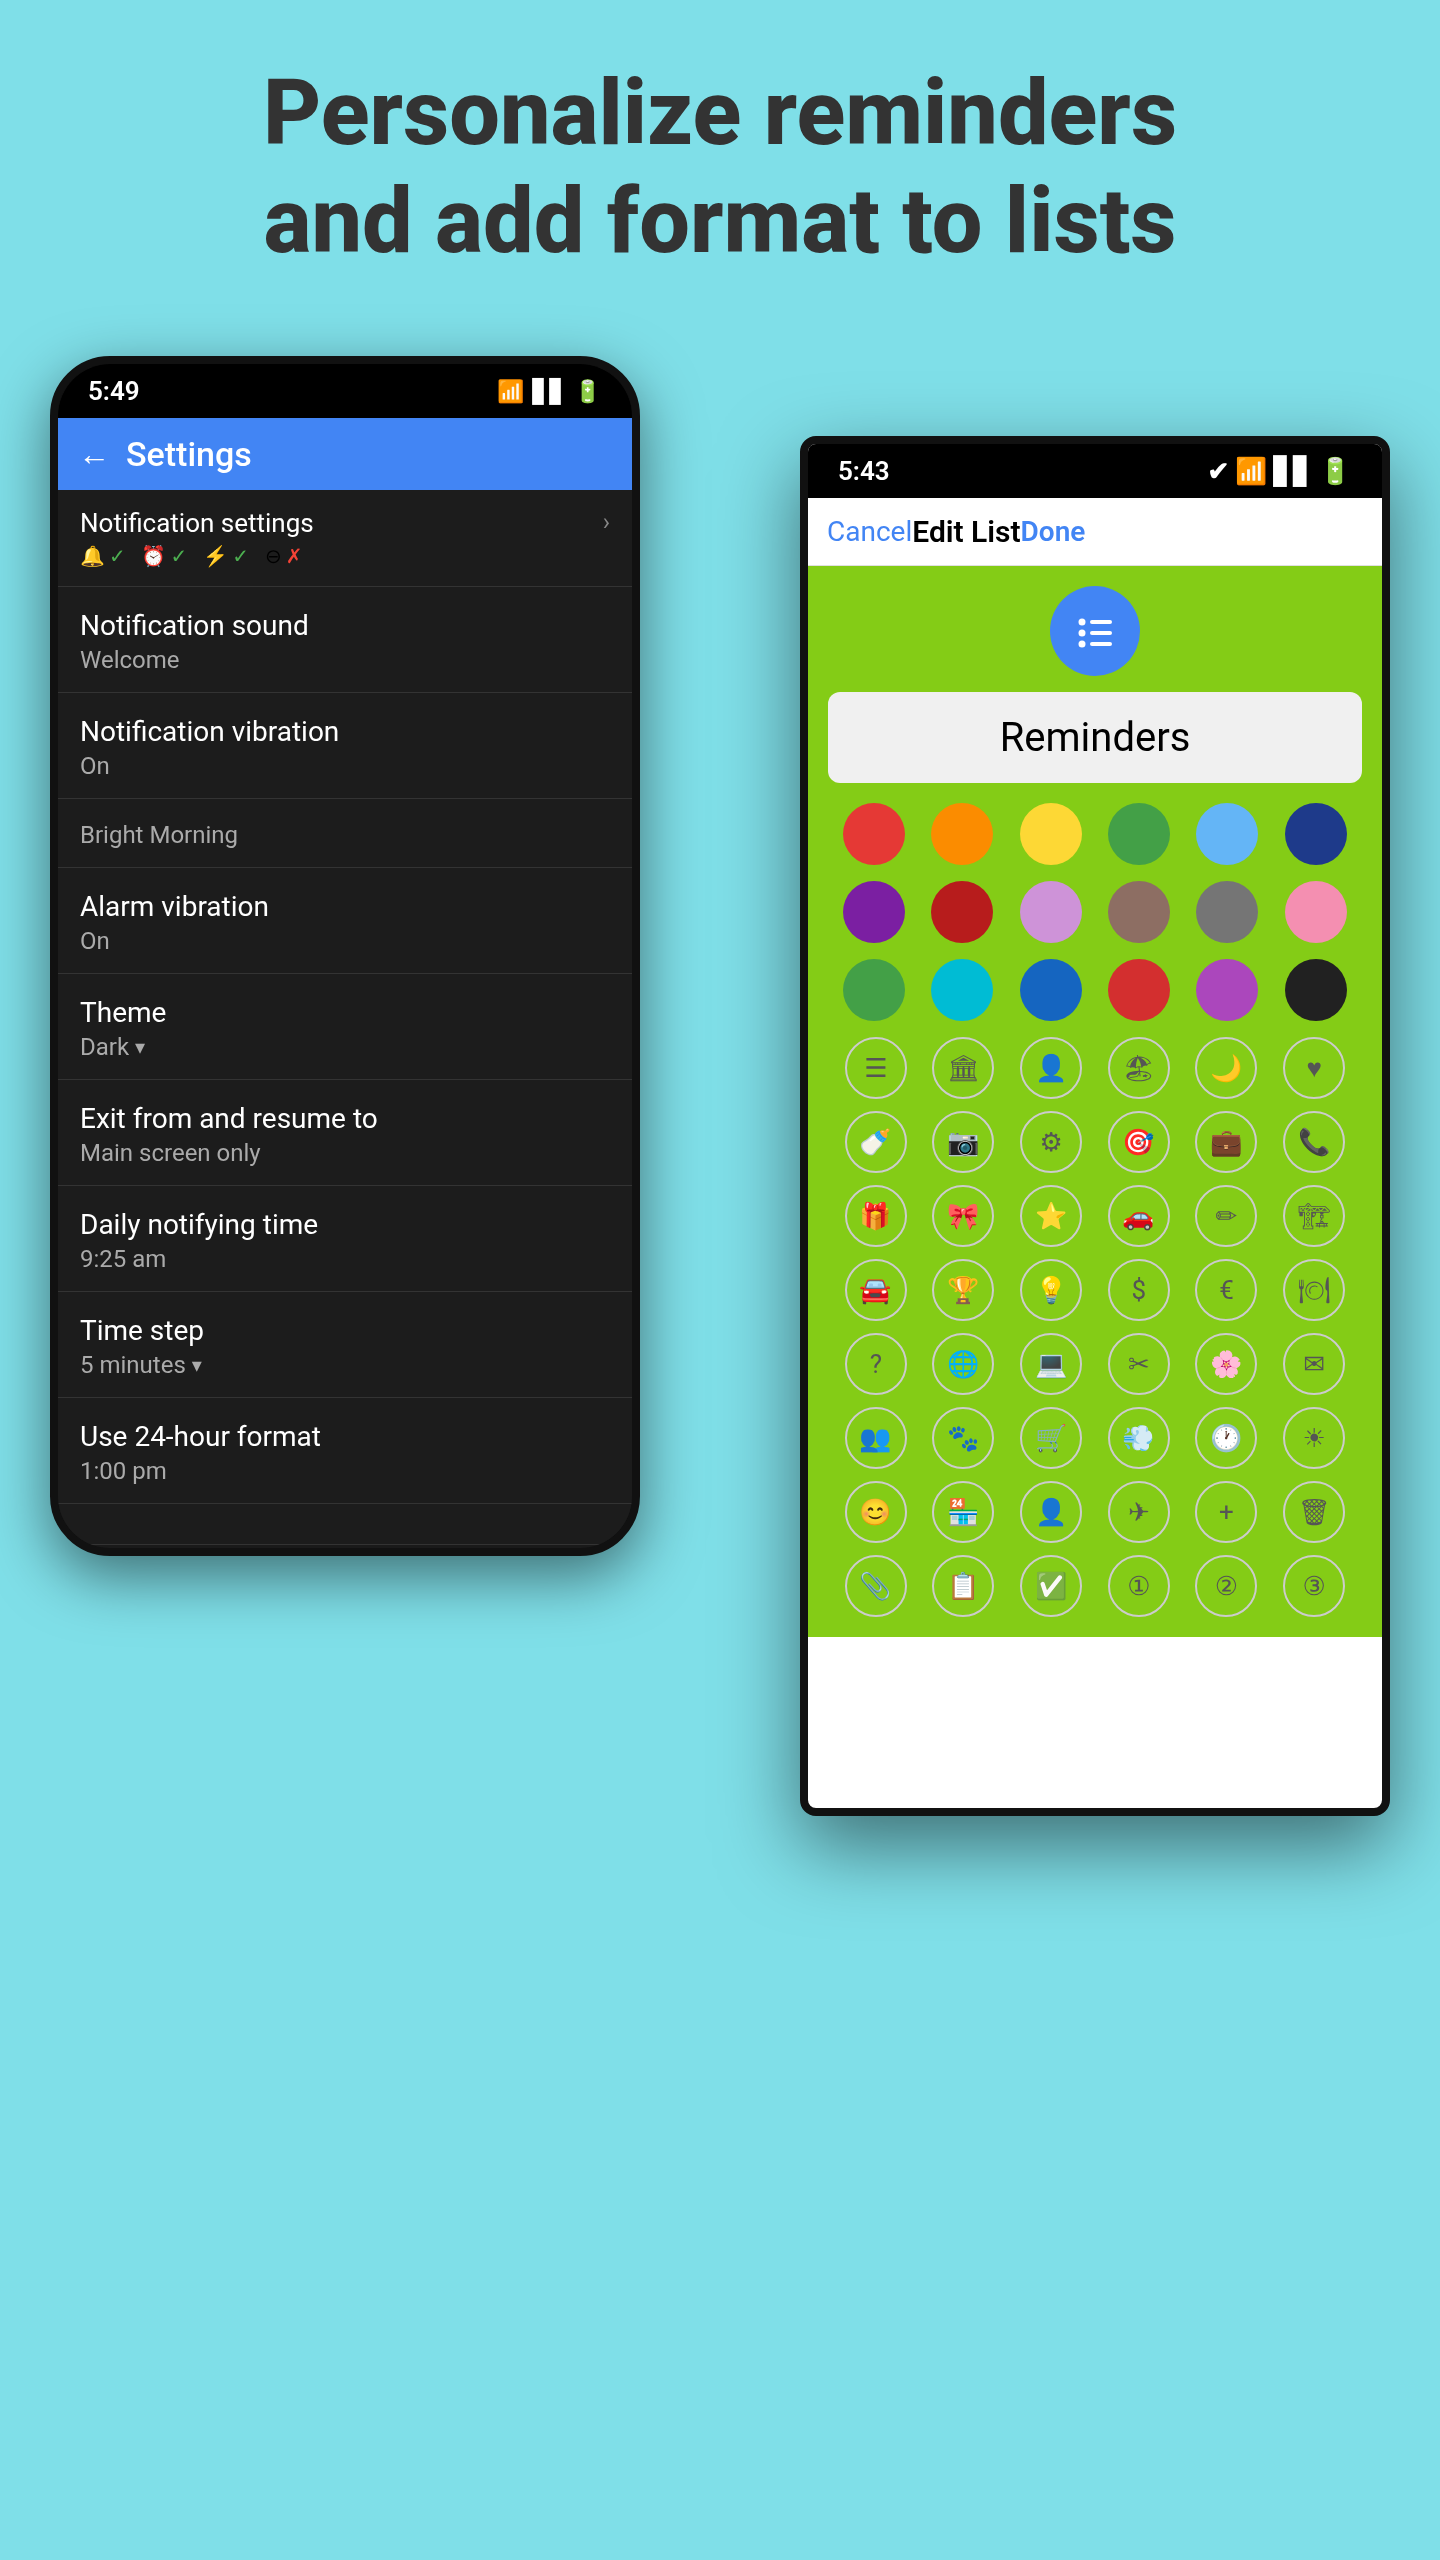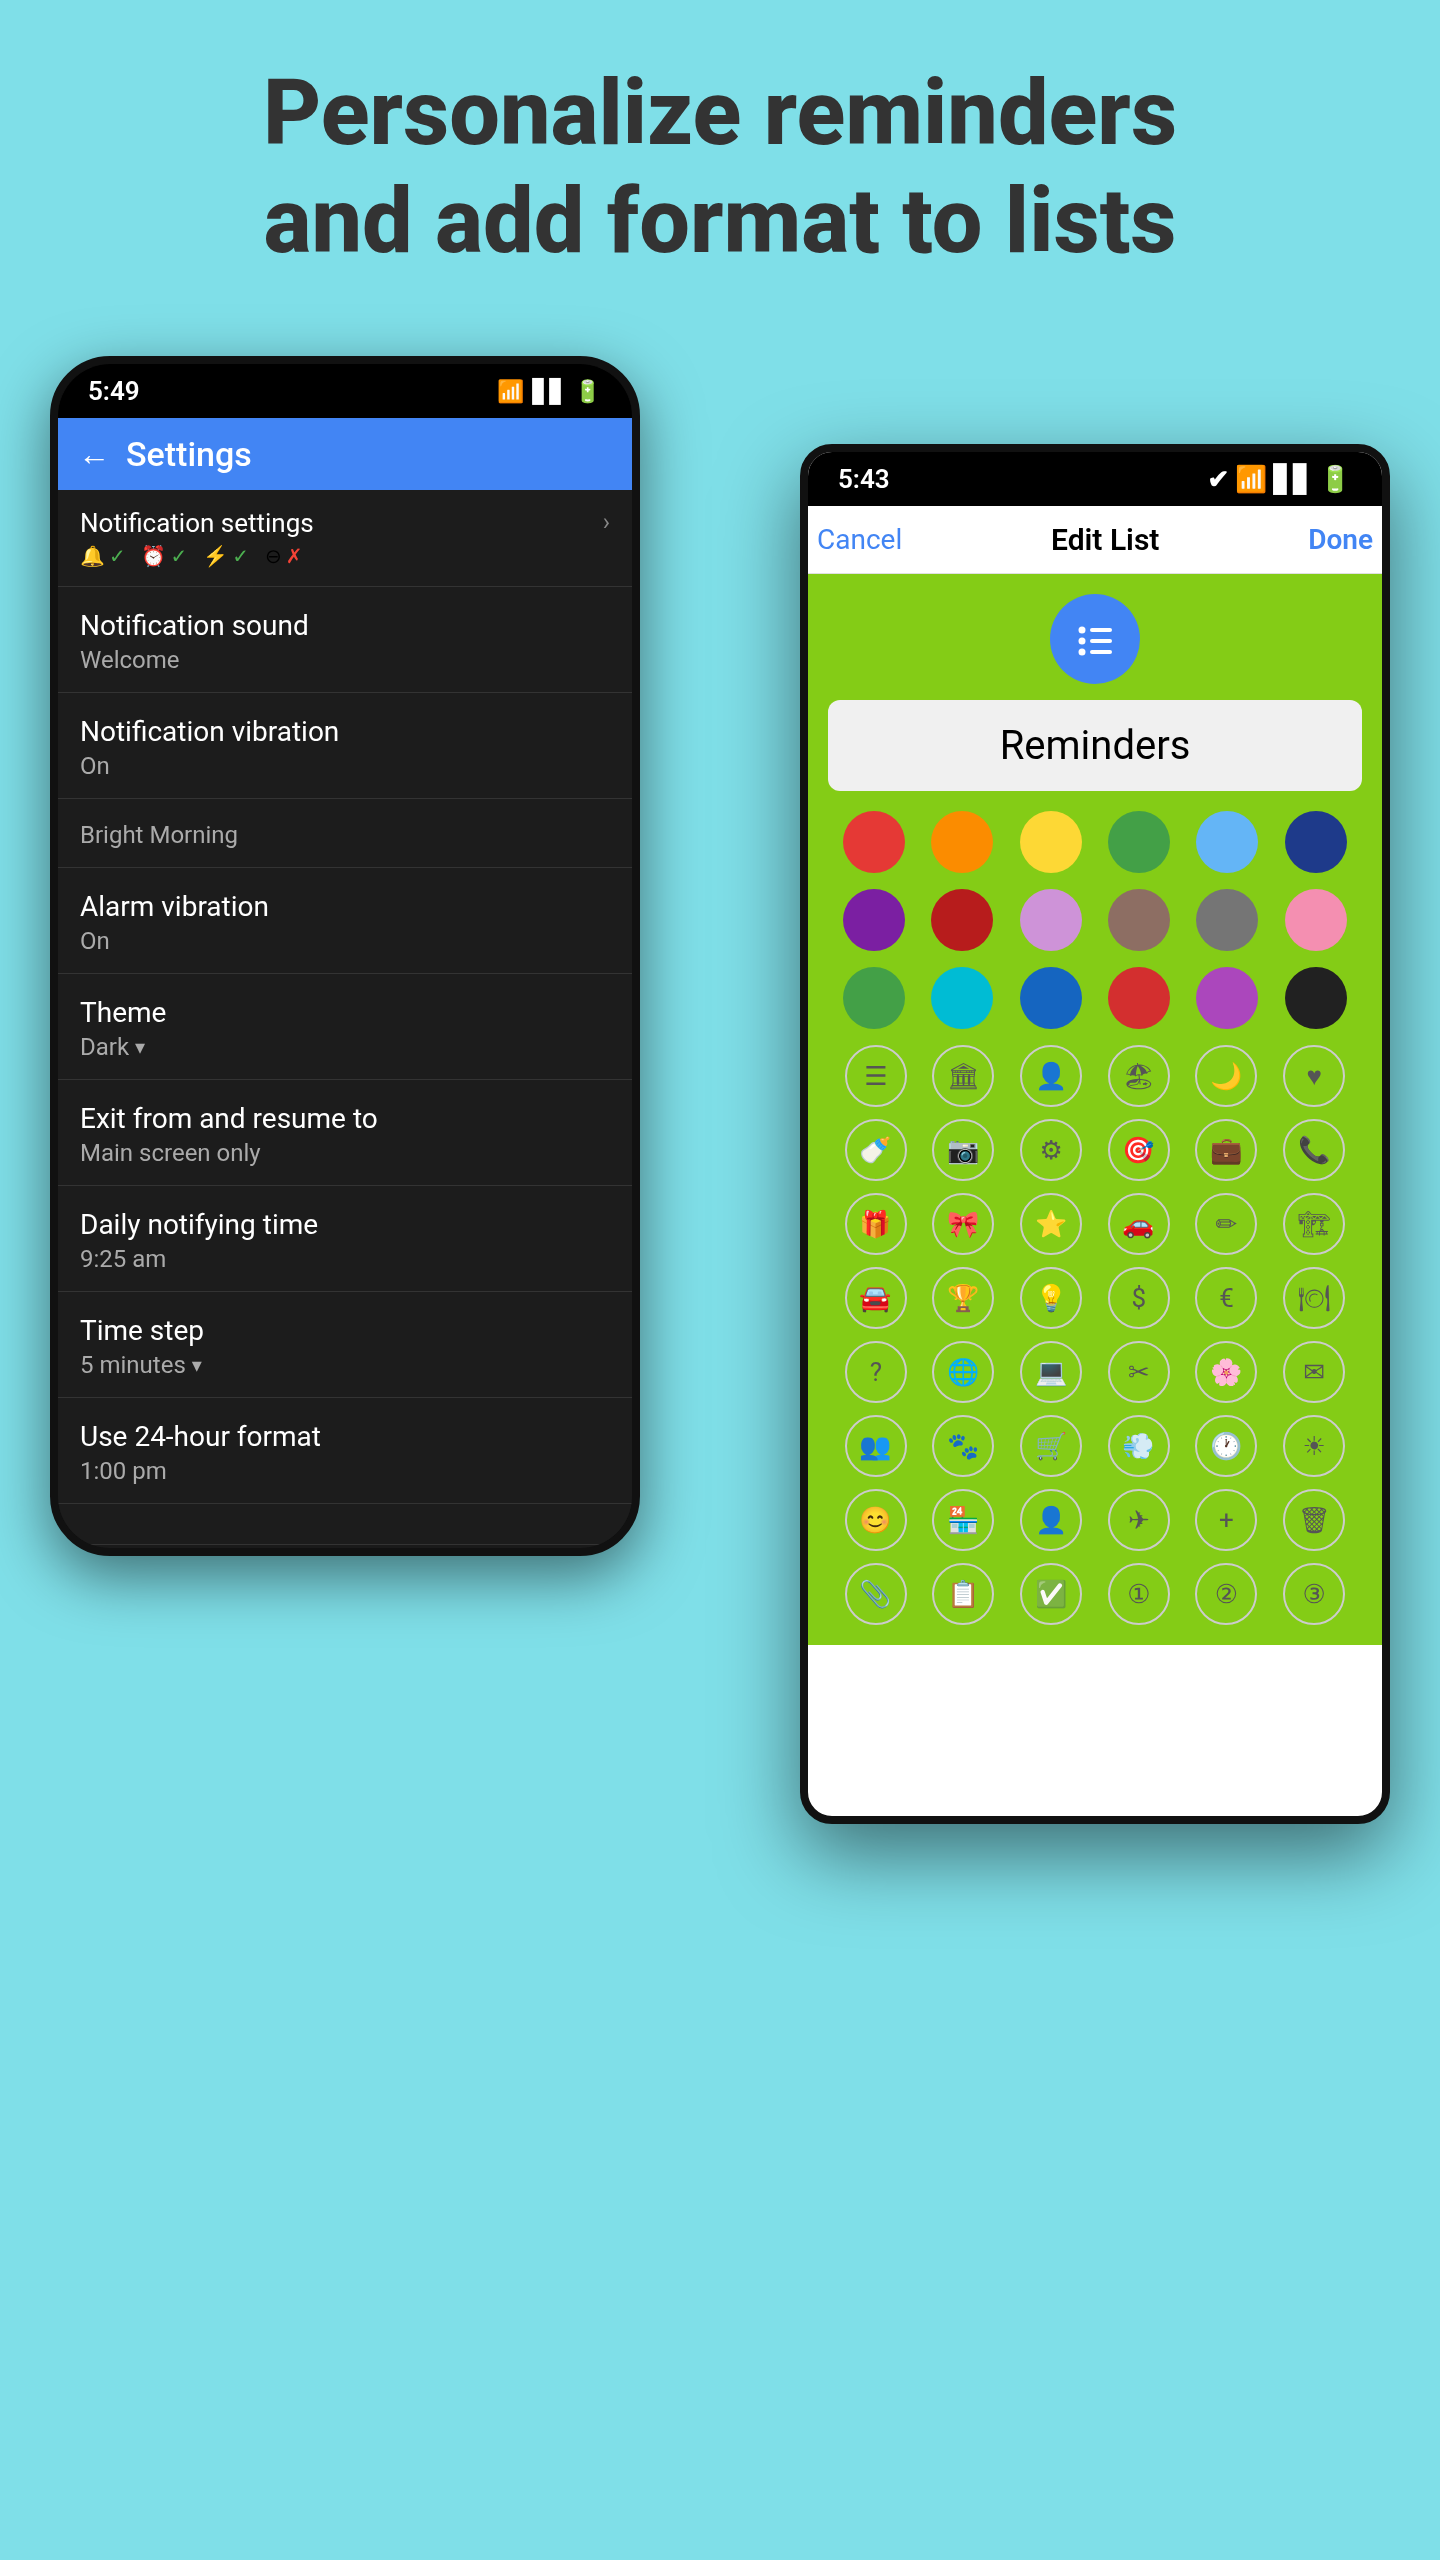--- a/index.html
+++ b/index.html
@@ -140,45 +140,43 @@
     .dropdown-arrow { color: #aaa; font-size: 20px; }
 
     
     .phone2 {
       position: absolute;
       right: 50px;
       top: 120px;
       width: 590px;
       height: 1380px;
       background: #fff;
-      border-radius: 32px;
+      border-radius: 16px;
       border: 8px solid #111;
       overflow: hidden;
       z-index: 2;
       box-shadow: 0 30px 80px rgba(0,0,0,0.5);
-      margin-top: 8px;
     }
 
     .phone2-status {
       background: #000;
       color: #fff;
       display: flex;
       justify-content: space-between;
       align-items: center;
       padding: 12px 30px;
       font-size: 26px;
       font-weight: 600;
     }
 
     .phone2-header {
       background: #fff;
       display: flex;
       align-items: center;
-      justify-content: space-between;
-      padding: 16px 9px;
+      padding: 16px 19px;
       border-bottom: 1px solid #e0e0e0;
     }
     .phone2-header .cancel-btn { color: #4285F4; font-size: 28px; }
     .phone2-header .edit-list-title { color: #000; font-size: 30px; font-weight: 600; }
     .phone2-header .done-btn { color: #4285F4; font-size: 28px; font-weight: 600; }
 
     .phone2-content {
       background: #84cc16;
       padding: 20px 20px;
     }

